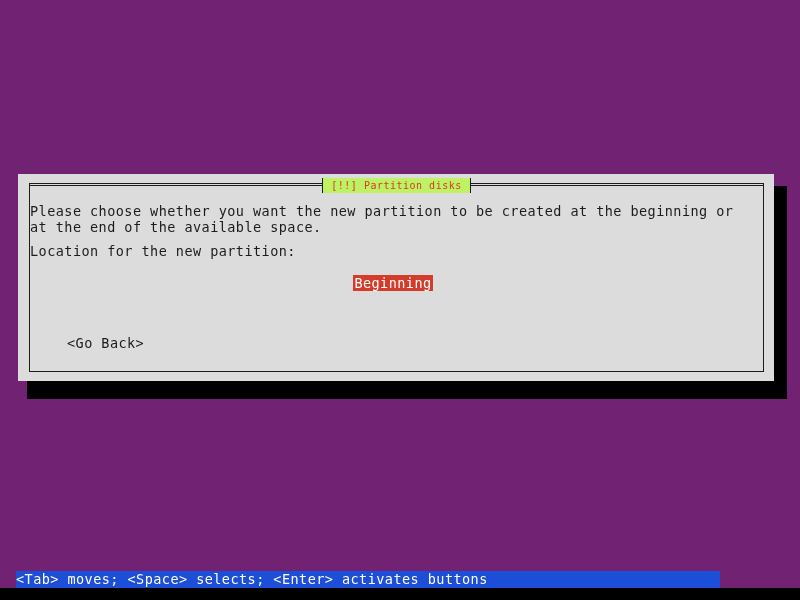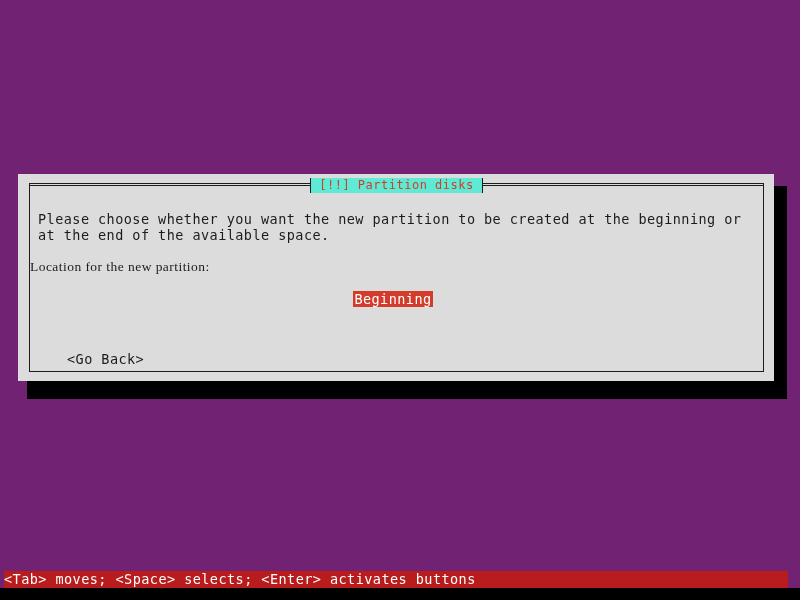--- a/index.html
+++ b/index.html
@@ -77,54 +77,53 @@
   }
   .title-tick {
     width: 1px;
     height: 15px;
     background: #1c1c1c;
     flex: 0 0 auto;
   }
   .dialog-title {
     flex: 0 0 auto;
     color: #d33c2a;
-    font-size: 12px;
+    font-size: 10px;
     line-height: 15px;
     letter-spacing: 0.5px;
     padding: 0 8px;
     white-space: pre;
-    background: #5eead4;
+    background: #bef264;
   }
 
   
   .dialog-body {
     position: absolute;
     left: 0;
     top: 0;
     right: 0;
     bottom: 0;
     padding: 29px 18px 0 12px;
     box-sizing: border-box;
     color: #1c1c1c;
     font-size: 13.5px;
     line-height: 16px;
   }
 
   .paragraph {
     white-space: pre-wrap;
     letter-spacing: 0.45px;
-    margin: 8px;
+    margin: 0;
     width: 724px;
   }
 
   .prompt-label {
-    margin: 16px 0 0 0;
-    letter-spacing: 0.45px;
-    white-space: pre;
-    font-family: Liberation Serif, serif;
+    margin: 8px 0 0 0;
+    letter-spacing: 0.45px;
+    white-space: pre;
   }
 
   
   .choices {
     margin: 16px 0 0 0;
     padding: 0;
     list-style: none;
     width: 100%;
   }
   .choice {
@@ -158,30 +157,30 @@
     font-size: 13.5px;
     line-height: 16px;
     padding: 0;
     cursor: default;
     margin-top: 28px;
   }
 
   
   .status-bar {
     position: absolute;
-    left: 4px;
+    left: 16px;
     bottom: 12px;
-    width: 784px;
+    width: 704px;
     height: 17px;
     color: #ffffff;
     font-size: 13.5px;
     line-height: 17px;
     letter-spacing: 0.45px;
     white-space: pre;
-    background: #b91c1c;
+    background: #1d4ed8;
   }
   .bottom-strip {
     position: absolute;
     left: 0;
     bottom: 0;
     width: 800px;
     height: 12px;
     background: #000000;
   }
 </style>

